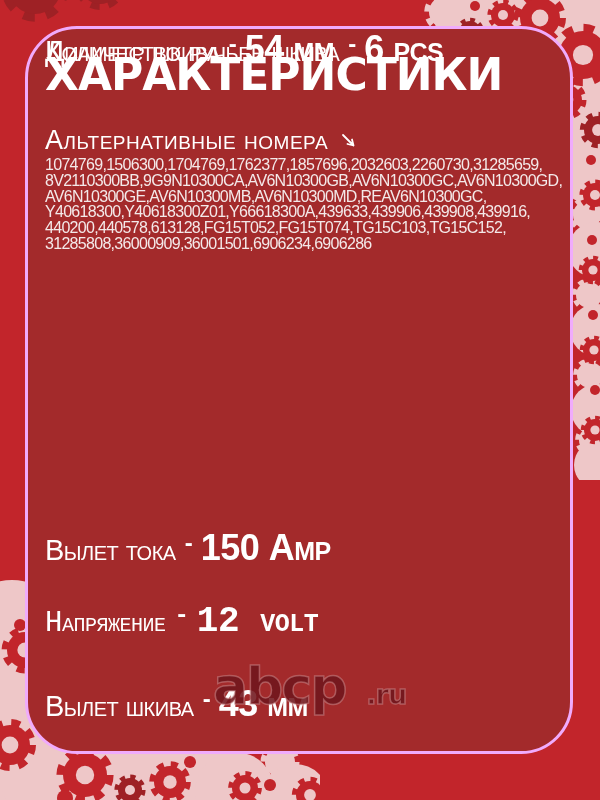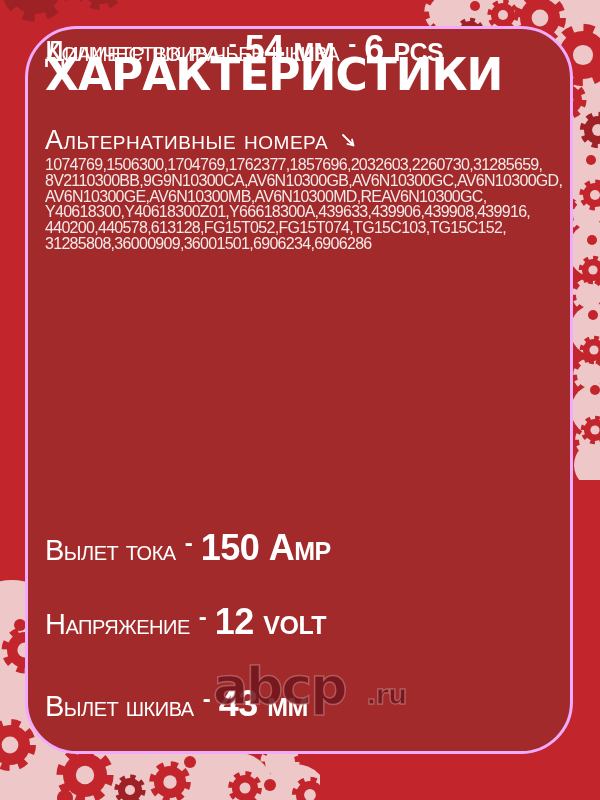--- a/index.html
+++ b/index.html
@@ -41,21 +41,21 @@
     font-size:16px;line-height:15.8px;letter-spacing:-0.7px;
     white-space:nowrap;color:#f4e9e9;
   }
   .spec-row{
     position:absolute;left:0;white-space:nowrap;line-height:40px;
   }
   .spec-row:nth-of-type(1){top:278px;}
   .spec-row:nth-of-type(2){top:352px;}
   .spec-row:nth-of-type(3){top:425px;}
   .spec-row:nth-of-type(4){top:499px;}
-  .spec-row:nth-of-type(5){top:573px;}
+  .spec-row:nth-of-type(5){top:573px;font-family:Liberation Mono, monospace;}
   .spec-row:nth-of-type(6){top:655px;}
   .spec-label{
     font-variant:small-caps;font-size:29px;letter-spacing:-0.5px;font-weight:400;
   }
   .spec-dash{
     display:inline-block;font-weight:bold;font-size:24px;
     transform:translateY(-9px);margin:0 8px 0 9px;
   }
   .spec-value{
     font-variant:small-caps;font-weight:bold;font-size:36px;letter-spacing:-0.5px;

